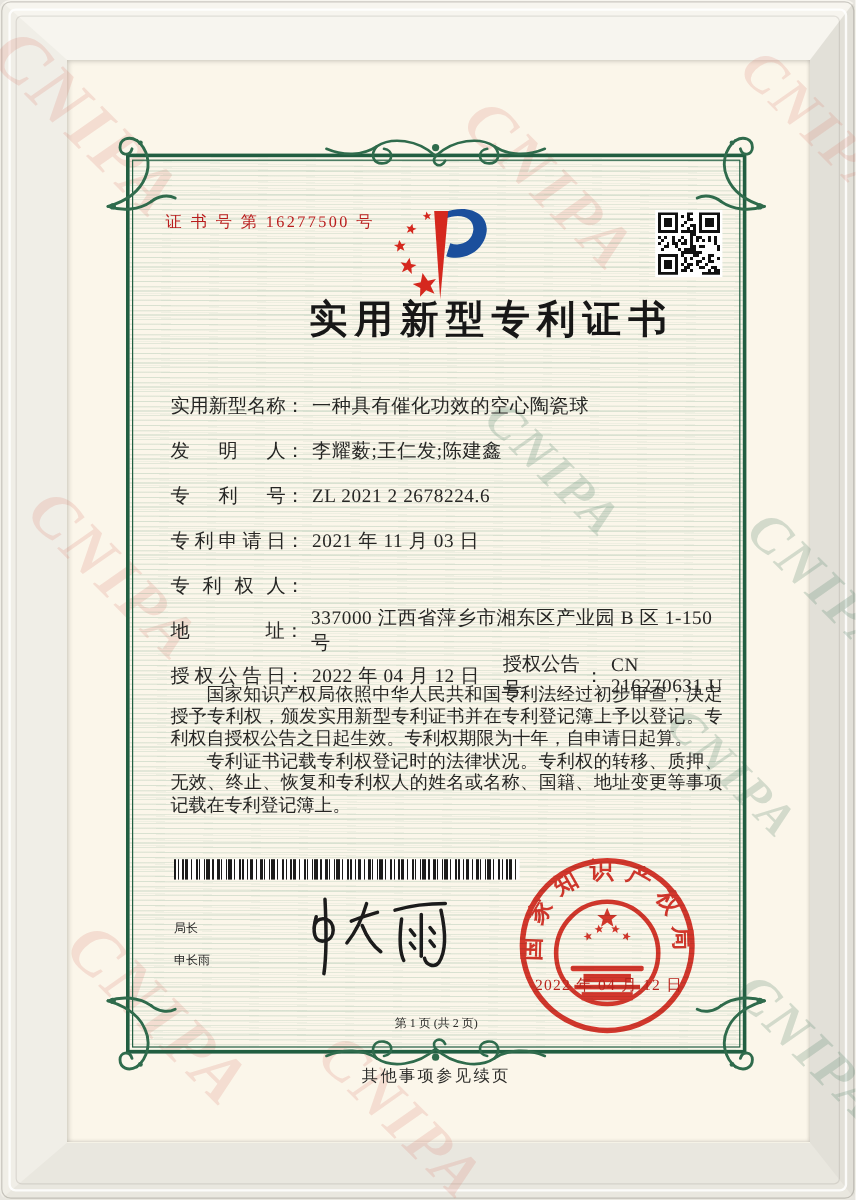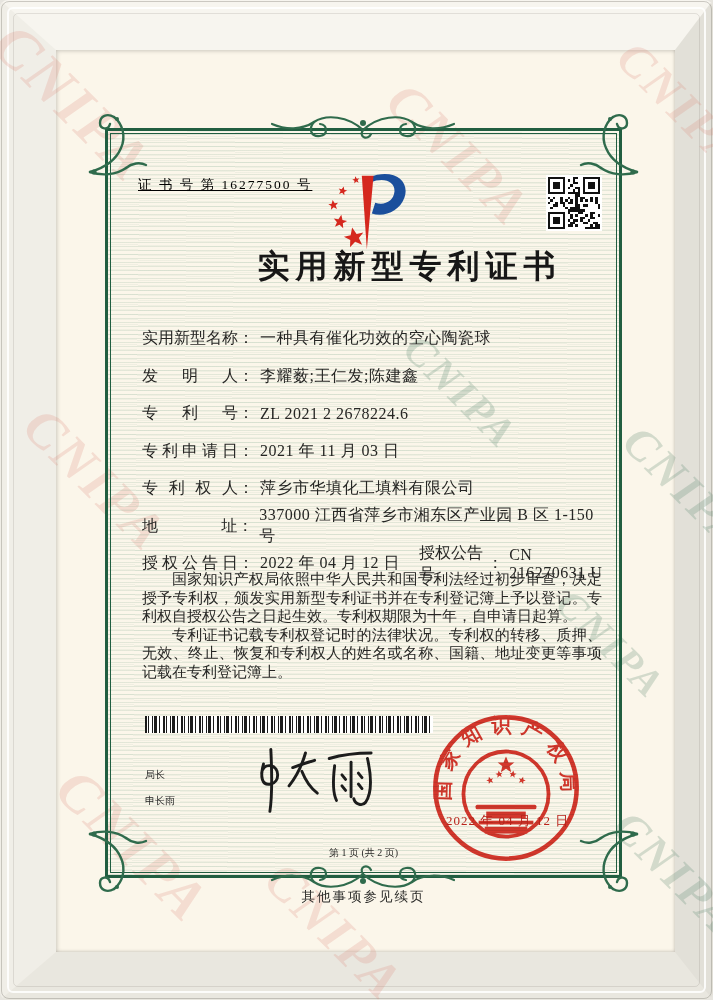--- a/index.html
+++ b/index.html
@@ -26,21 +26,21 @@
   
   .cert-border{position:absolute;left:105px;top:128px;width:517px;height:750px;
       border:3px solid #215e41;box-sizing:border-box;
       background:
         repeating-linear-gradient(0deg, rgba(104,156,126,.17) 0 1px, rgba(104,156,126,0) 1px 4px),
         repeating-linear-gradient(1.2deg, rgba(104,156,126,.08) 0 1px, rgba(104,156,126,0) 1px 5px);}
   .cert-border .inner-line{position:absolute;inset:2px;border:1px solid #215e41;pointer-events:none;}
 
   .orn{position:absolute;pointer-events:none;}
 
-  .cert-no{position:absolute;left:138px;top:176px;font-size:13.5px;color:#000000;letter-spacing:2px;text-decoration:underline;}
+  .cert-no{position:absolute;left:138px;top:176px;font-size:13.5px;color:#b91c1c;letter-spacing:2px;}
   .title{position:absolute;left:105px;top:245px;width:609px;text-align:center;
          font-size:32px;font-weight:bold;color:#171717;letter-spacing:6px;}
 
   .qr-box{position:absolute;left:546px;top:175px;width:56px;height:56px;background:#fff;padding:2px;box-sizing:border-box;}
 
   .fields{position:absolute;left:142px;top:320px;width:470px;font-size:16px;color:#262624;}
   .frow{height:37.5px;display:flex;align-items:center;position:relative;}
   .flabel{display:inline-block;width:96px;text-align:justify;text-align-last:justify;}
   .fcolon{margin-right:6px;}
   .fvalue{letter-spacing:.5px;}
@@ -307,21 +307,20 @@
       <span class="fvalue">ZL 2021 2 2678224.6</span>
     </div>
     <div class="frow">
       <span class="flabel">专利申请日</span>
         <span class="fcolon">：</span>
       <span class="fvalue">2021 年 11 月 03 日</span>
     </div>
     <div class="frow">
       <span class="flabel">专利权人</span>
         <span class="fcolon">：</span>
-      <span class="fvalue">萍乡市华填化工填料有限公司</span>
     </div>
     <div class="frow">
       <span class="flabel">地址</span>
         <span class="fcolon">：</span>
       <span class="fvalue">337000 江西省萍乡市湘东区产业园 B 区 1-150 号</span>
     </div>
     <div class="frow">
       <span class="flabel">授权公告日</span>
         <span class="fcolon">：</span>
       <span class="fvalue">2022 年 04 月 12 日</span>

